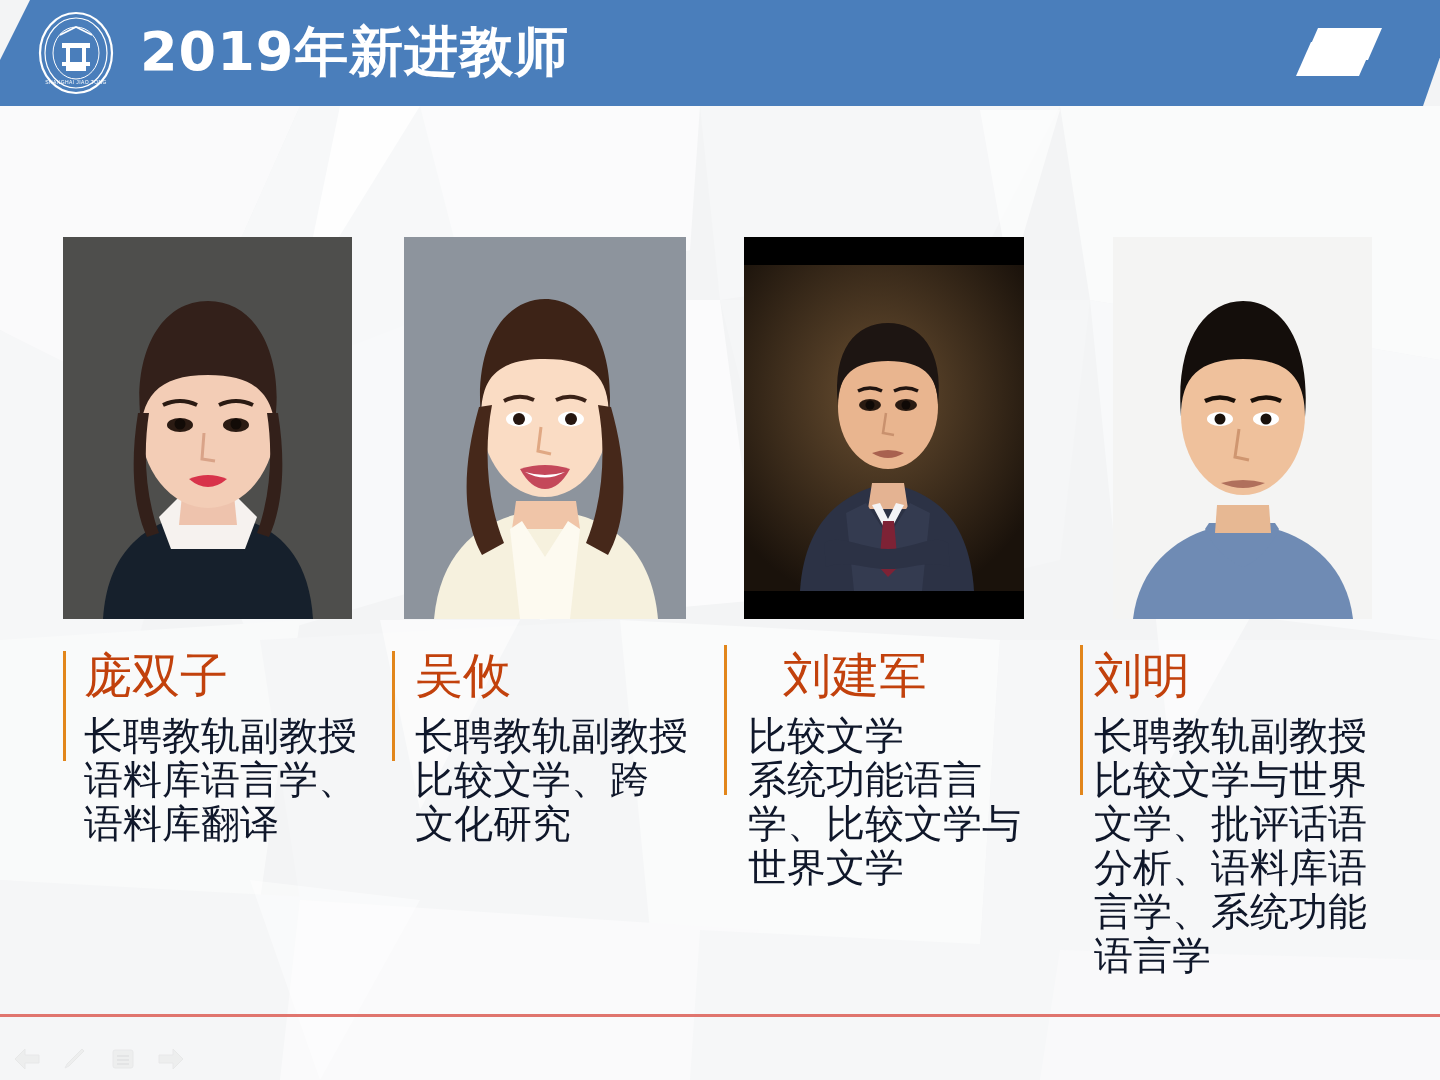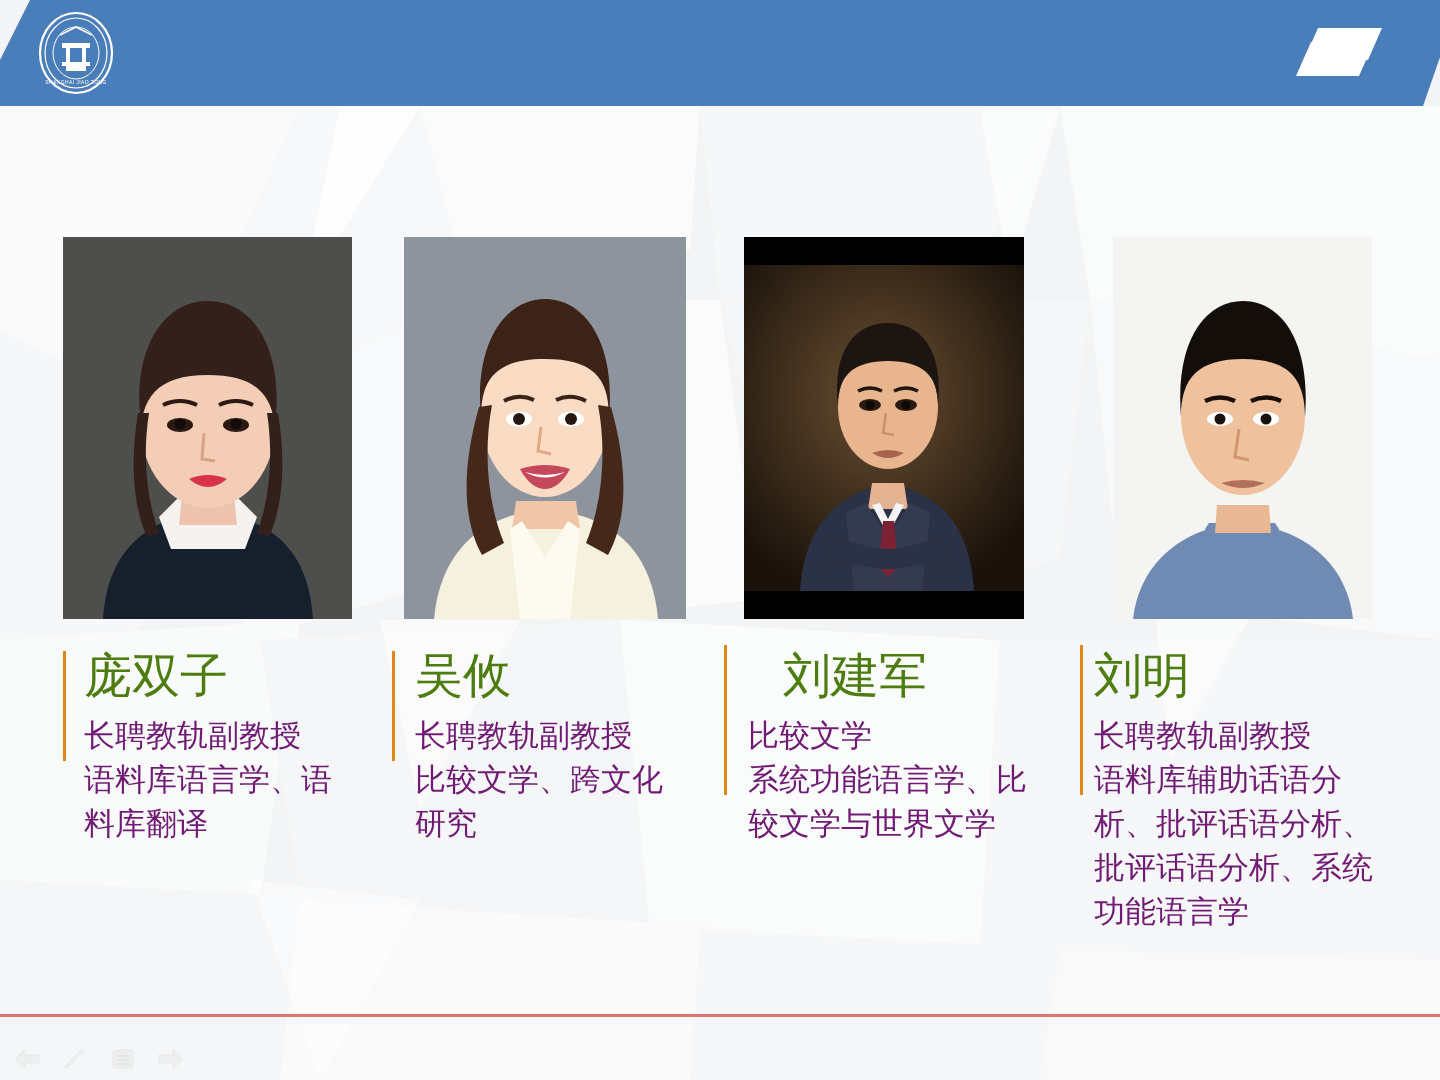--- a/index.html
+++ b/index.html
@@ -96,32 +96,32 @@
   .photo svg { display: block; width: 100%; height: 100%; }
 
   .divider {
     position: absolute;
     width: 3px;
     background: #e2861b;
     z-index: 4;
   }
   .name {
     position: absolute;
-    color: #4d7c0f;
+    color: #c2410c;
     font-family: "Liberation Serif", "DejaVu Serif", serif;
     font-size: 48px;
     line-height: 56px;
     white-space: nowrap;
     z-index: 4;
   }
   .details {
     position: absolute;
-    color: #701a75;
+    color: #0f172a;
     font-family: "Liberation Serif", "DejaVu Serif", serif;
-    font-size: 31px;
+    font-size: 39px;
     line-height: 44px;
     z-index: 4;
     white-space: pre-wrap;
   }
 
   
   #footer-line {
     position: absolute;
     left: 0; top: 1014px;
     width: 1440px; height: 3px;
@@ -190,20 +190,21 @@
       <rect x="26" y="32" width="28" height="5" fill="#ffffff"></rect>
       <rect x="30" y="37" width="4" height="14" fill="#ffffff"></rect>
       <rect x="46" y="37" width="4" height="14" fill="#ffffff"></rect>
       <rect x="26" y="51" width="28" height="4" fill="#ffffff"></rect>
       <rect x="30" y="55" width="20" height="5" fill="#ffffff"></rect>
       <path d="M24 24 L40 16 L56 24" fill="none" stroke="#ffffff" stroke-width="1.6"></path>
       <text x="40" y="73" font-size="5" fill="#ffffff" text-anchor="middle" font-family="Liberation Sans, sans-serif" letter-spacing="0.4">SHANGHAI JIAO TONG</text>
     </svg>
   </div>
 
+  <div id="header-title">2019年新进教师</div>
 
   <div class="hdr-para" id="hdr-para-1"></div>
   <div class="hdr-para" id="hdr-para-2"></div>
 
   <div class="person">
     <div class="photo" style="left:63px; top:237px; width:289px; height:382px; background:#4e4e4c;">
       <svg viewBox="0 0 289 382" preserveAspectRatio="none">
         <rect x="0" y="0" width="289" height="382" fill="#4e4e4c"></rect>
         <path d="M40 382 C44 318 78 292 112 281 L178 281 C214 292 246 318 250 382 Z" fill="#16202c"></path>
         <path d="M96 280 L120 256 L170 256 L194 280 L182 312 L108 312 Z" fill="#f6f2ef"></path>
@@ -311,21 +312,21 @@
         <ellipse cx="153" cy="182" rx="5.5" ry="5.5" fill="#1b120c"></ellipse>
         <path d="M92 164 Q107 157 122 164" stroke="#1a1009" stroke-width="4.5" fill="none"></path>
         <path d="M138 164 Q153 157 168 164" stroke="#1a1009" stroke-width="4.5" fill="none"></path>
         <path d="M126 192 L122 220 L136 223" stroke="#cf9670" stroke-width="3" fill="none"></path>
         <path d="M108 246 Q130 240 152 246 Q130 256 108 246 Z" fill="#b0705c"></path>
       </svg>
     </div>
     <div class="divider" style="left:1080px; top:645px; height:150px;"></div>
     <div class="name" style="left:1094px; top:648px;text-align:right;">刘明</div>
     <div class="details" style="left:1094px; top:714px; width:310px;">长聘教轨副教授</div>
-    <div class="details" style="left:1094px; top:758px; width:305px;">语料库辅助话语分析、批评话语分析、批评话语分析、系统功能语言学</div>
+    <div class="details" style="left:1094px; top:758px; width:305px;">比较文学与世界文学、批评话语分析、语料库语言学、系统功能语言学</div>
   </div>
 
   <div id="footer-line"></div>
 </div>
 
 <div id="ppt-nav">
   <span class="nav-ico">
     <svg viewBox="0 0 26 24">
         <path d="M11 2 L11 8 L25 8 L25 16 L11 16 L11 22 L1 12 Z" fill="#dcdcdc" stroke="#c9c9c9" stroke-width="1"></path>
       </svg>

